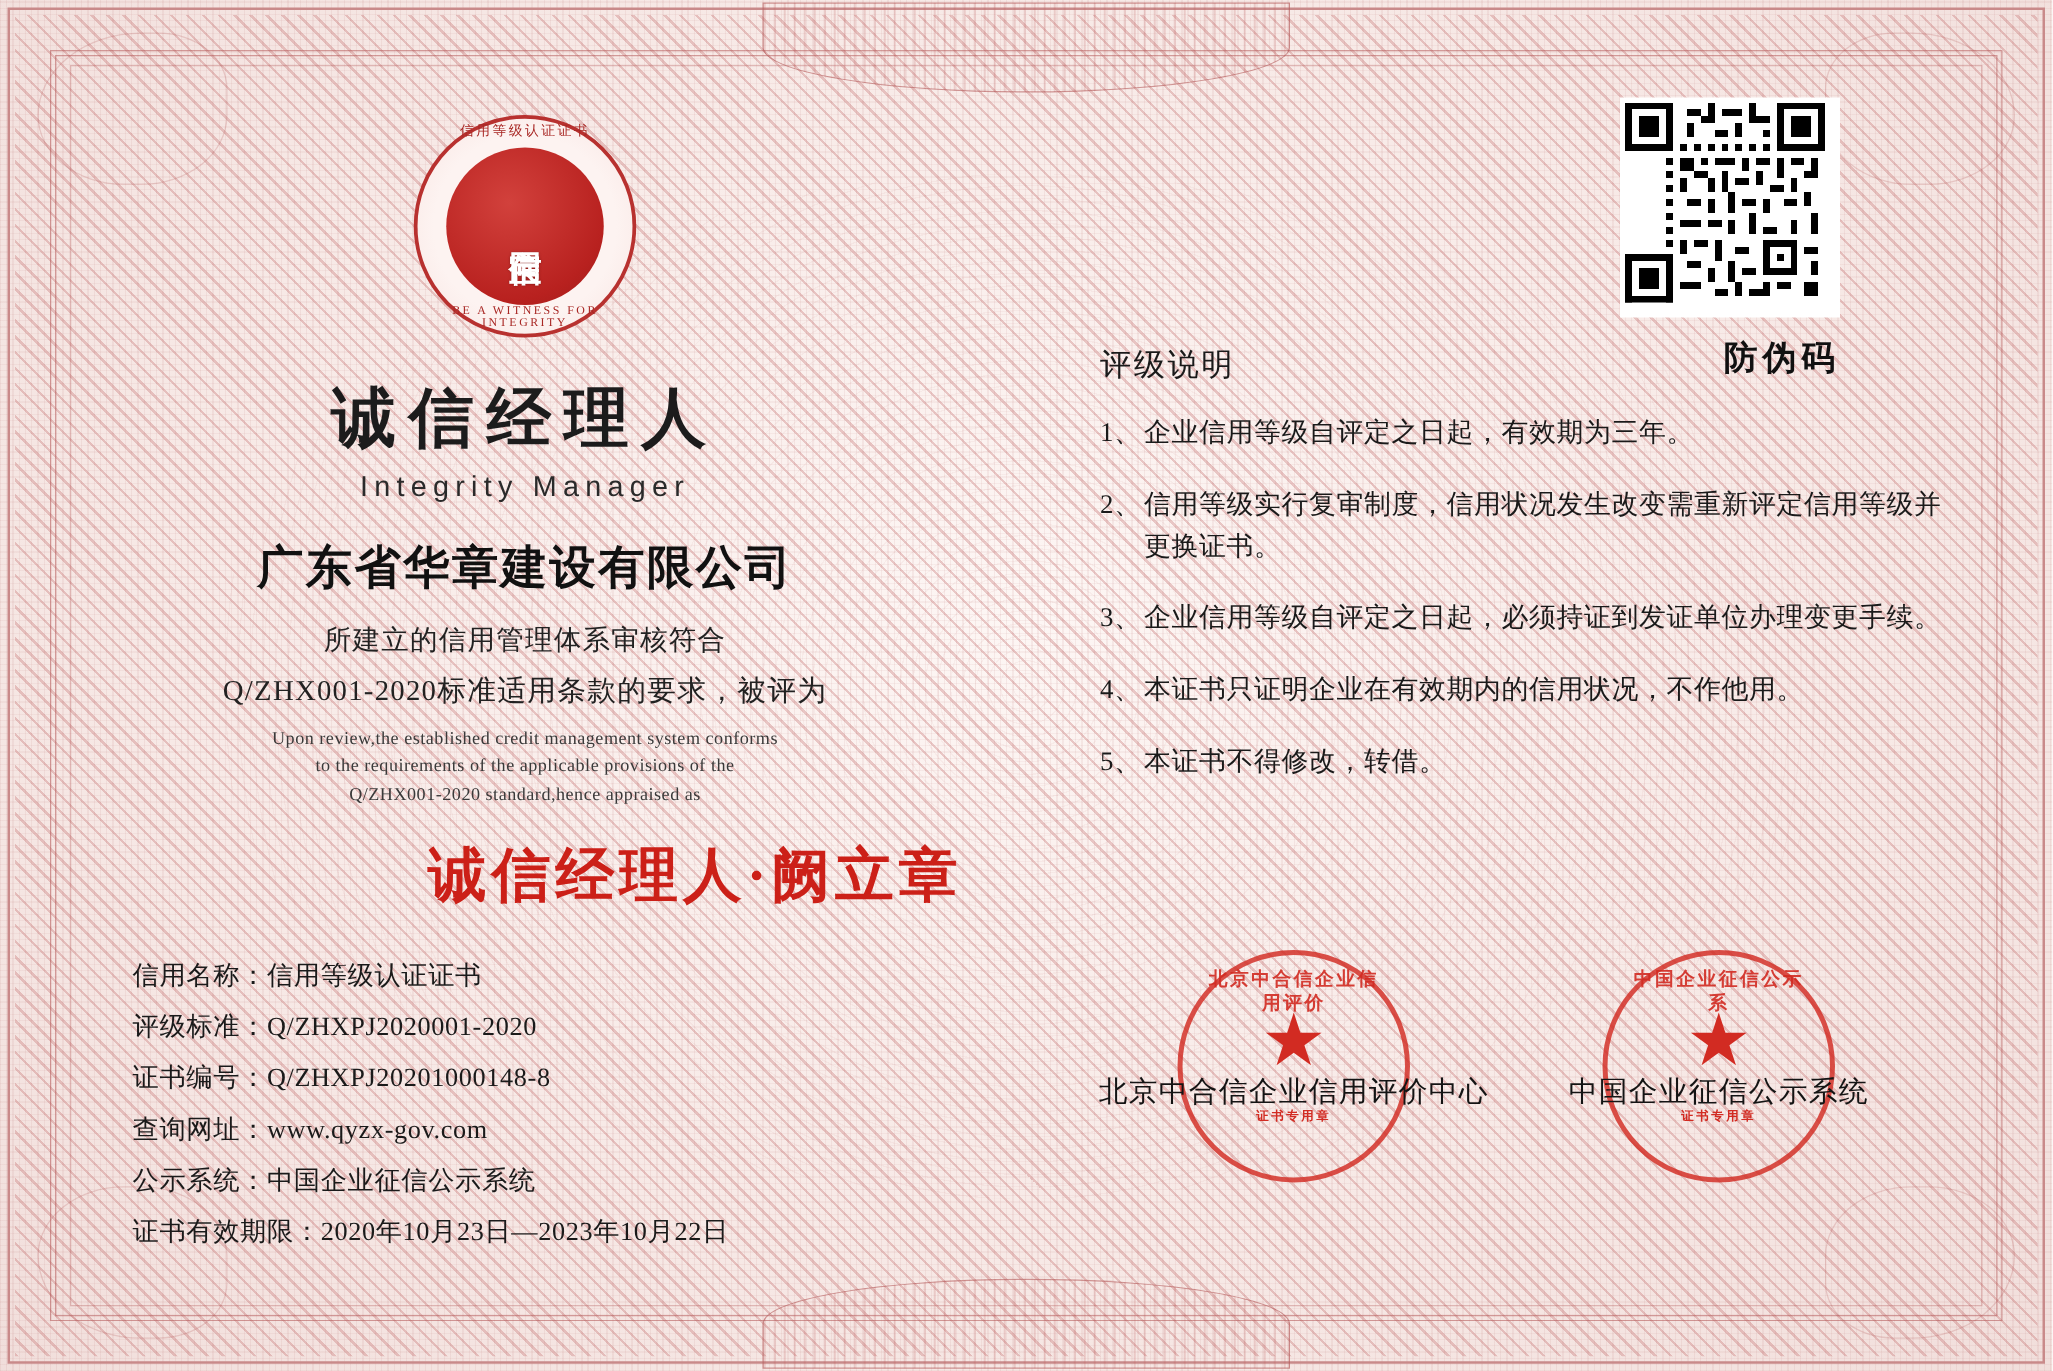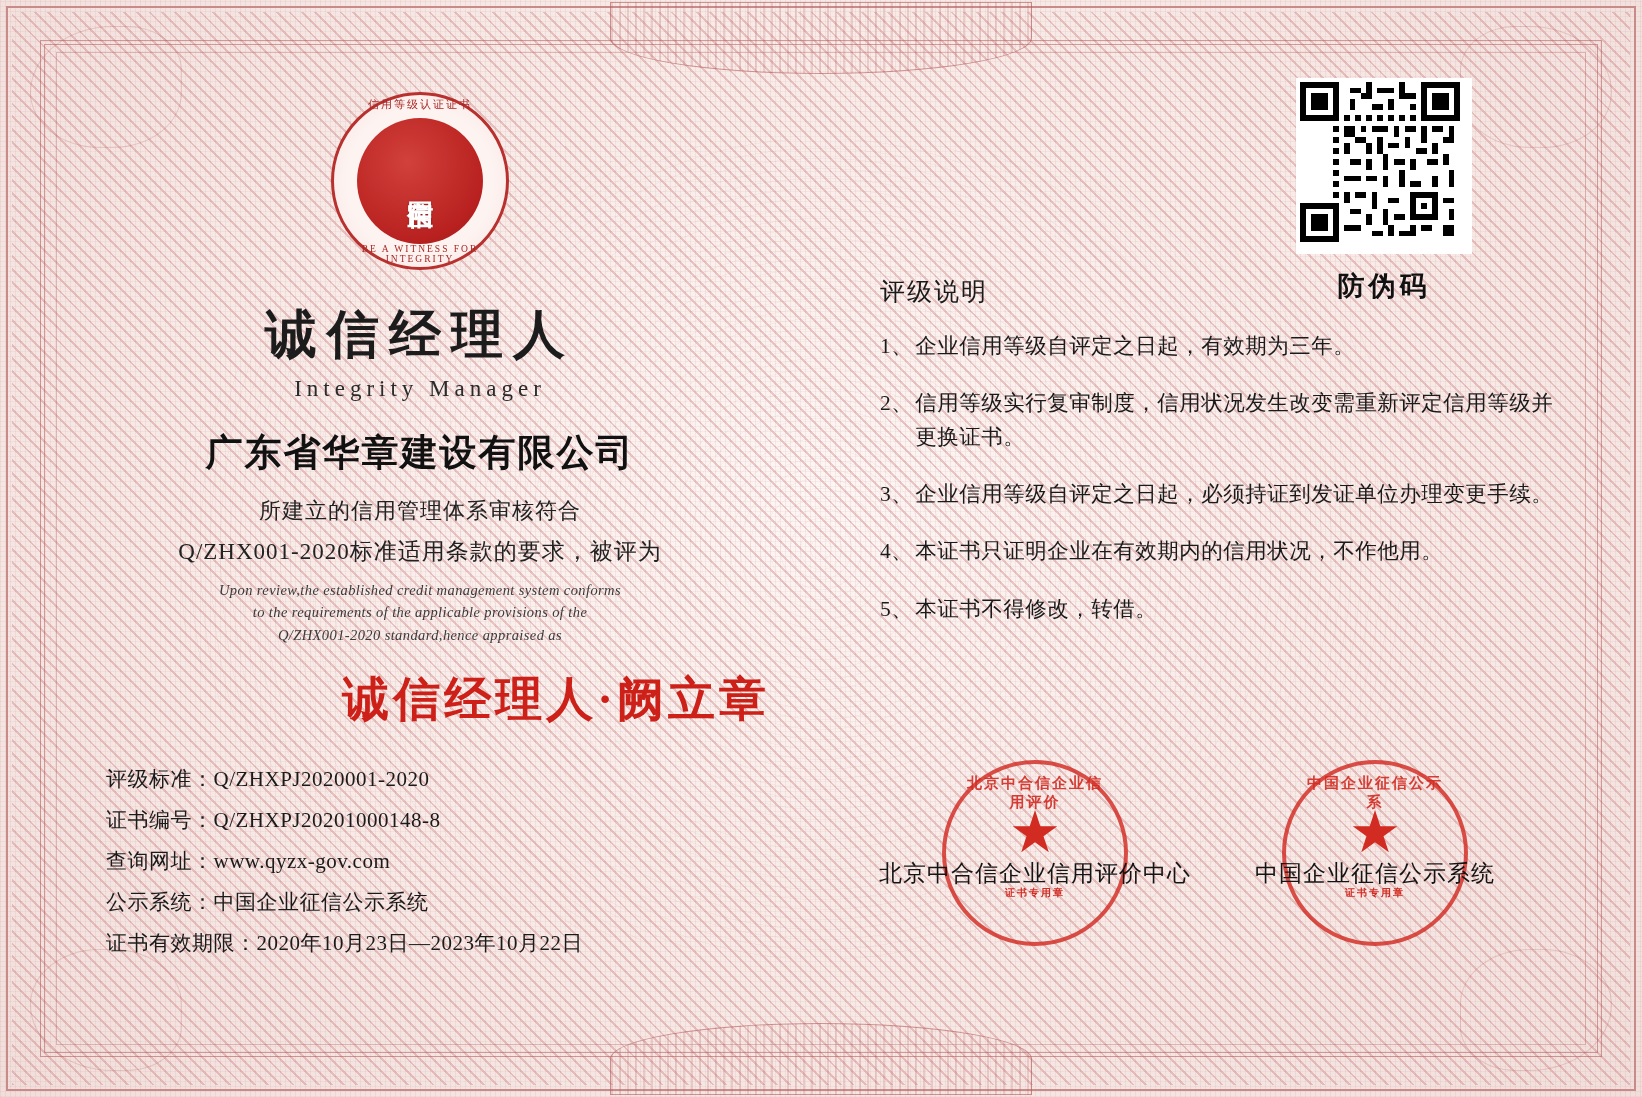--- a/index.html
+++ b/index.html
@@ -147,21 +147,21 @@
     letter-spacing: 10px;
     color: #1c1c1c;
     font-weight: bold;
     font-family: "Liberation Serif", serif;
   }
   .title-en {
     margin-top: 6px;
     font-size: 23px;
     letter-spacing: 5px;
     color: #2a2a2a;
-    font-family: Liberation Serif, serif;
+    font-family: Liberation Sans, sans-serif;
   }
   .company {
     margin-top: 26px;
     font-size: 37px;
     font-weight: bold;
     letter-spacing: 2px;
     color: #111;
   }
   .line-cn {
     margin-top: 18px;
@@ -176,21 +176,20 @@
     letter-spacing: 1px;
   }
   .line-en {
     margin-top: 12px;
     font-size: 14.5px;
     color: #3a3a3a;
     line-height: 1.55;
     font-family: "Liberation Serif", serif;
     letter-spacing: .4px;
     filter: blur(.2px);
-    font-style: italic;
   }
   .grade {
     margin-top: 22px;
     font-size: 47px;
     font-weight: bold;
     color: #cc2018;
     letter-spacing: 4px;
     text-align: right;
   }
 
@@ -230,21 +229,21 @@
     margin-bottom: 24px;
     letter-spacing: .5px;
   }
   .note-num { flex: 0 0 auto; margin-right: 2px; }
   .note-text { flex: 1 1 auto; }
 
   
   .qr-block {
     position: absolute;
     right: 170px; top: 78px;
-    text-align: center;
+    text-align: right;
   }
   .qr {
     width: 168px; height: 168px;
     background: #fff;
     padding: 4px;
   }
   .qr svg { display: block; }
   .qr-label {
     margin-top: 14px;
     font-size: 27px;
@@ -366,20 +365,23 @@
 
       <div class="line-en">
         <div>Upon review,the established credit management system conforms</div>
         <div>to the requirements of the applicable provisions of the</div>
         <div>Q/ZHX001-2020 standard,hence appraised as</div>
       </div>
 
       <div class="grade">诚信经理人·阙立章</div>
 
       <div class="details">
+        <div class="detail-row">
+          <span class="detail-label">信用名称：</span><span class="detail-value">信用等级认证证书</span>
+        </div>
         <div class="detail-row">
           <span class="detail-label">评级标准：</span><span class="detail-value">Q/ZHXPJ2020001-2020</span>
         </div>
         <div class="detail-row">
           <span class="detail-label">证书编号：</span><span class="detail-value">Q/ZHXPJ20201000148-8</span>
         </div>
         <div class="detail-row">
           <span class="detail-label">查询网址：</span><span class="detail-value">www.qyzx-gov.com</span>
         </div>
         <div class="detail-row">

